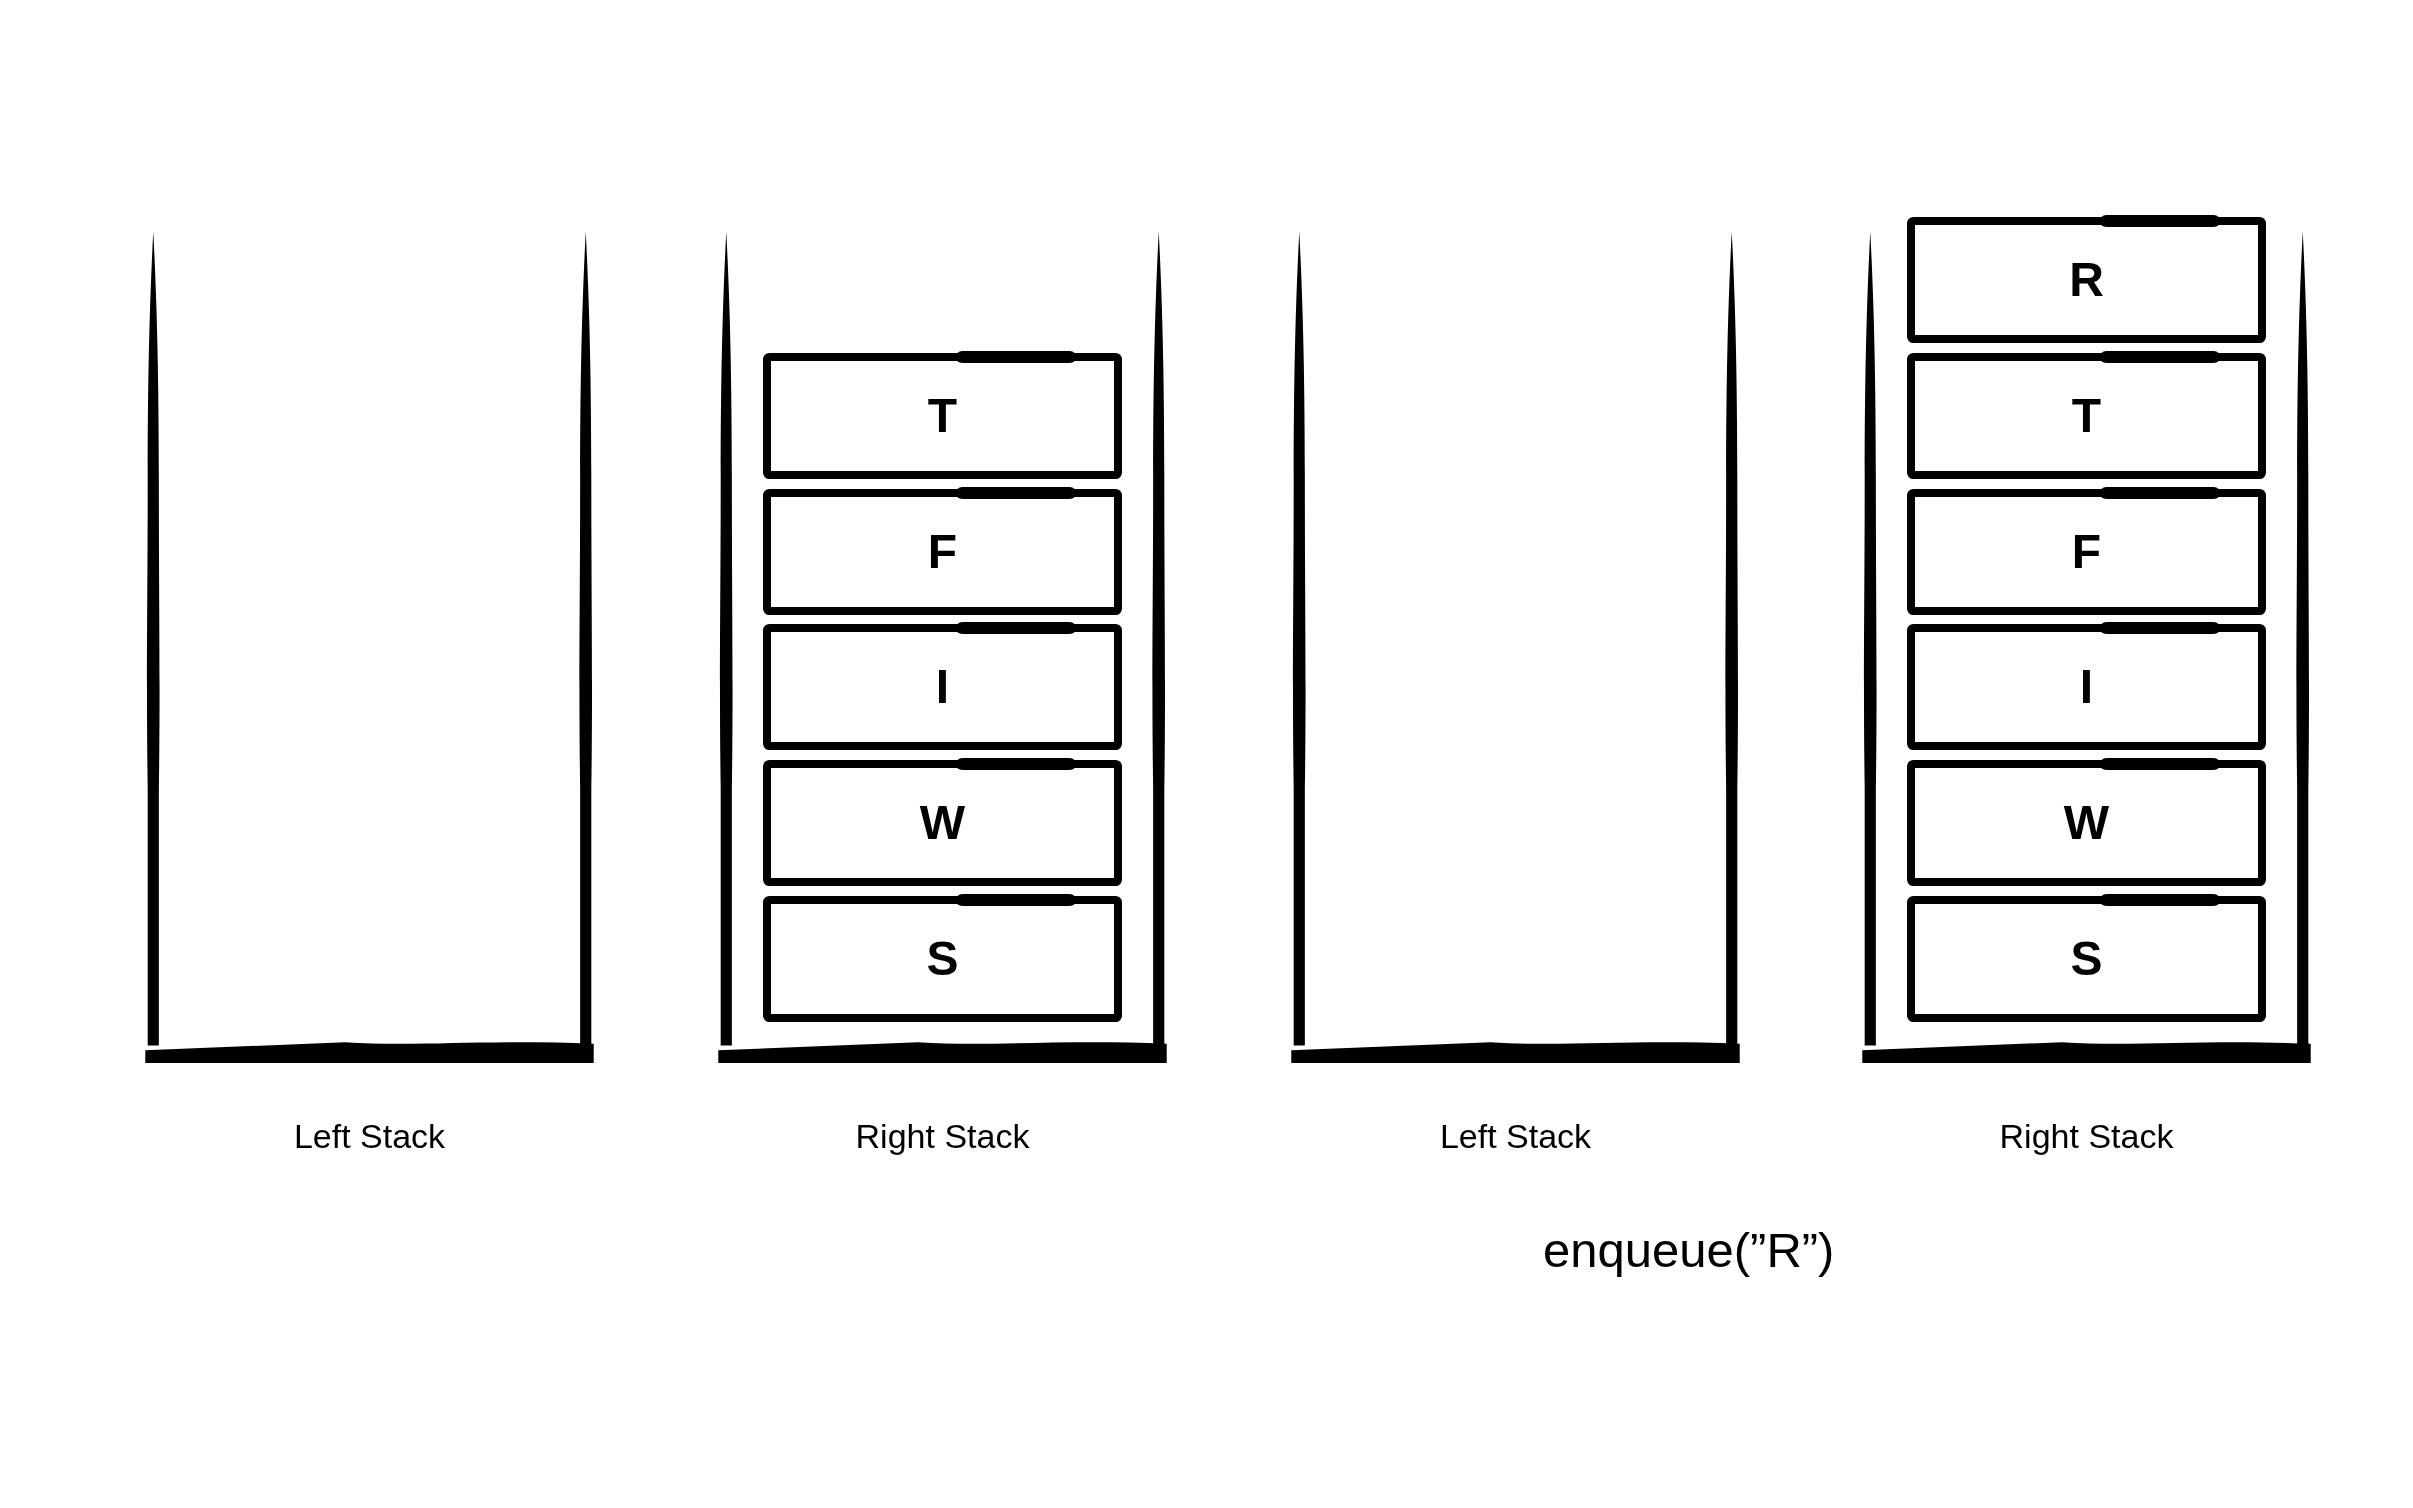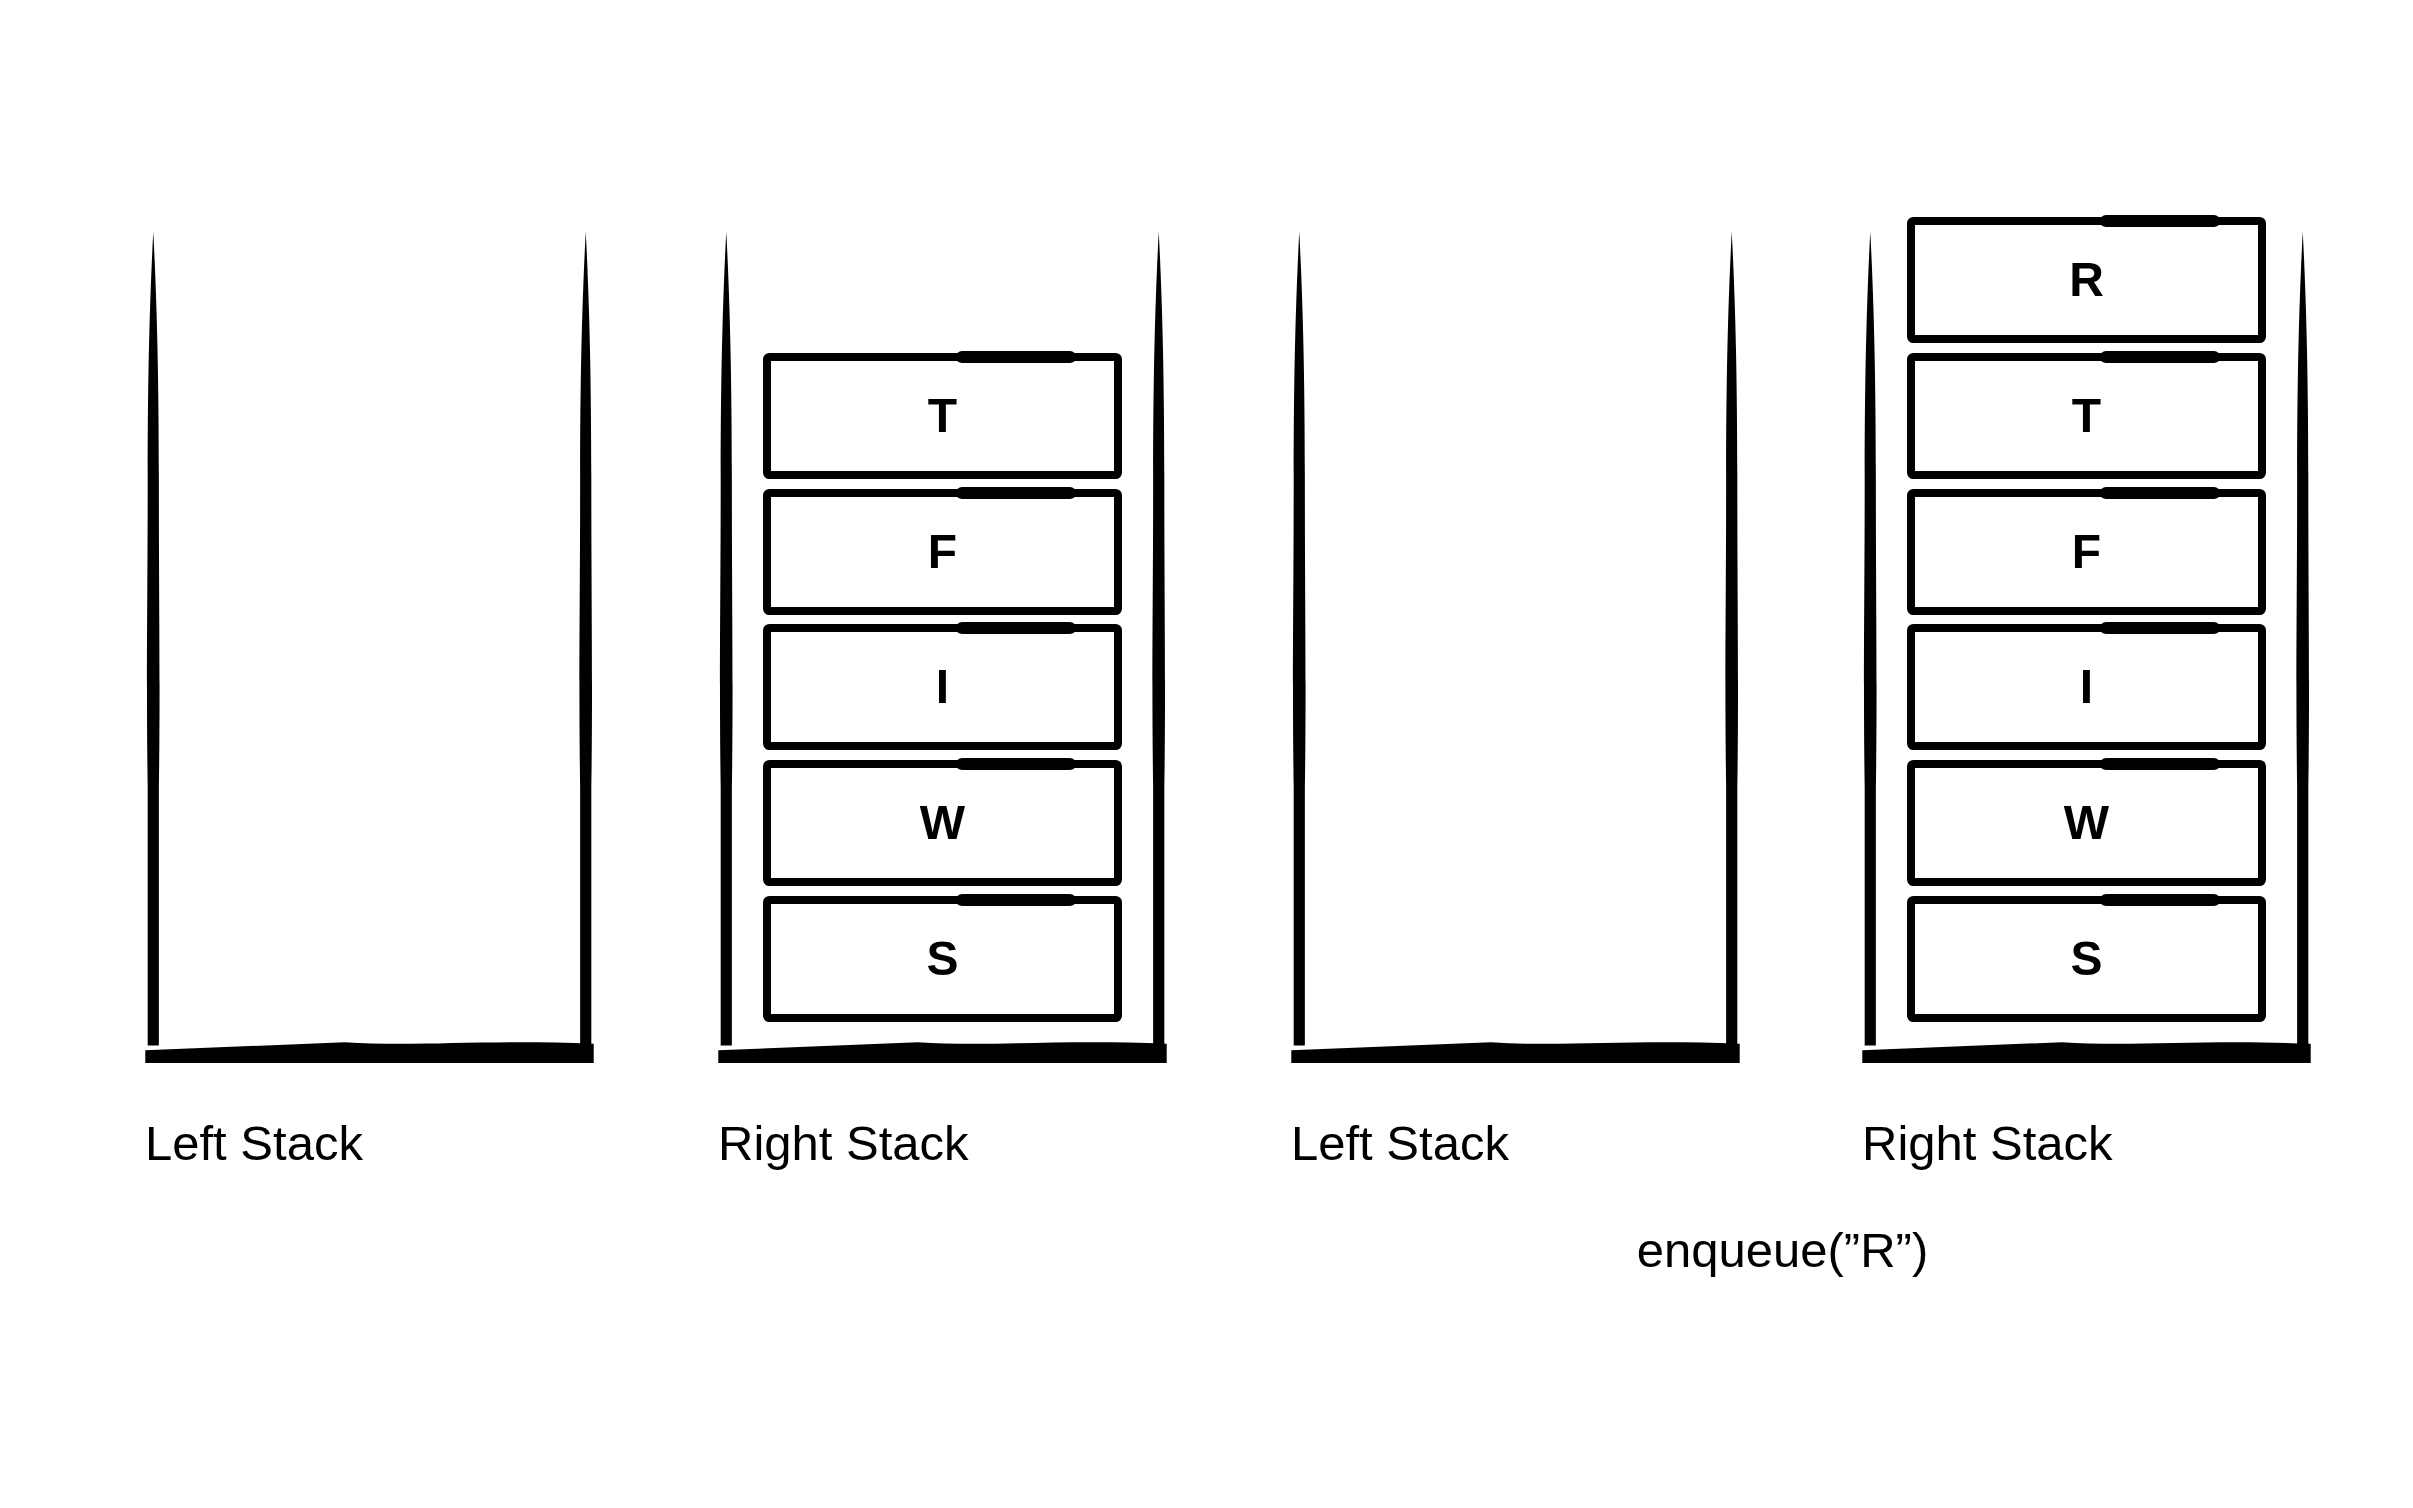--- a/index.html
+++ b/index.html
@@ -65,36 +65,36 @@
   .row2 { top: 259px; }
   .row3 { top: 394px; }
   .row4 { top: 530px; }
   .row5 { top: 666px; }
 
   
   .stack-label {
     position: absolute;
     top: 1119px;
     width: 449px;
-    text-align: left;
-    font-size: 49px;
+    text-align: center;
+    font-size: 34px;
     line-height: 1;
     white-space: nowrap;
   }
   .stack-label.l1 { left: 145px; }
   .stack-label.l2 { left: 718px; }
   .stack-label.l3 { left: 1291px; }
   .stack-label.l4 { left: 1862px; }
 
   .caption {
     position: absolute;
     top: 1226px;
     left: 1543px;
     width: 479px;
-    text-align: center;
+    text-align: left;
     font-size: 49px;
     line-height: 1;
     white-space: nowrap;
   }
 </style>
 </head>
 <body style="background: rgb(255, 255, 255);">
 
 <svg width="0" height="0" style="position:absolute" aria-hidden="true">
   <defs>

